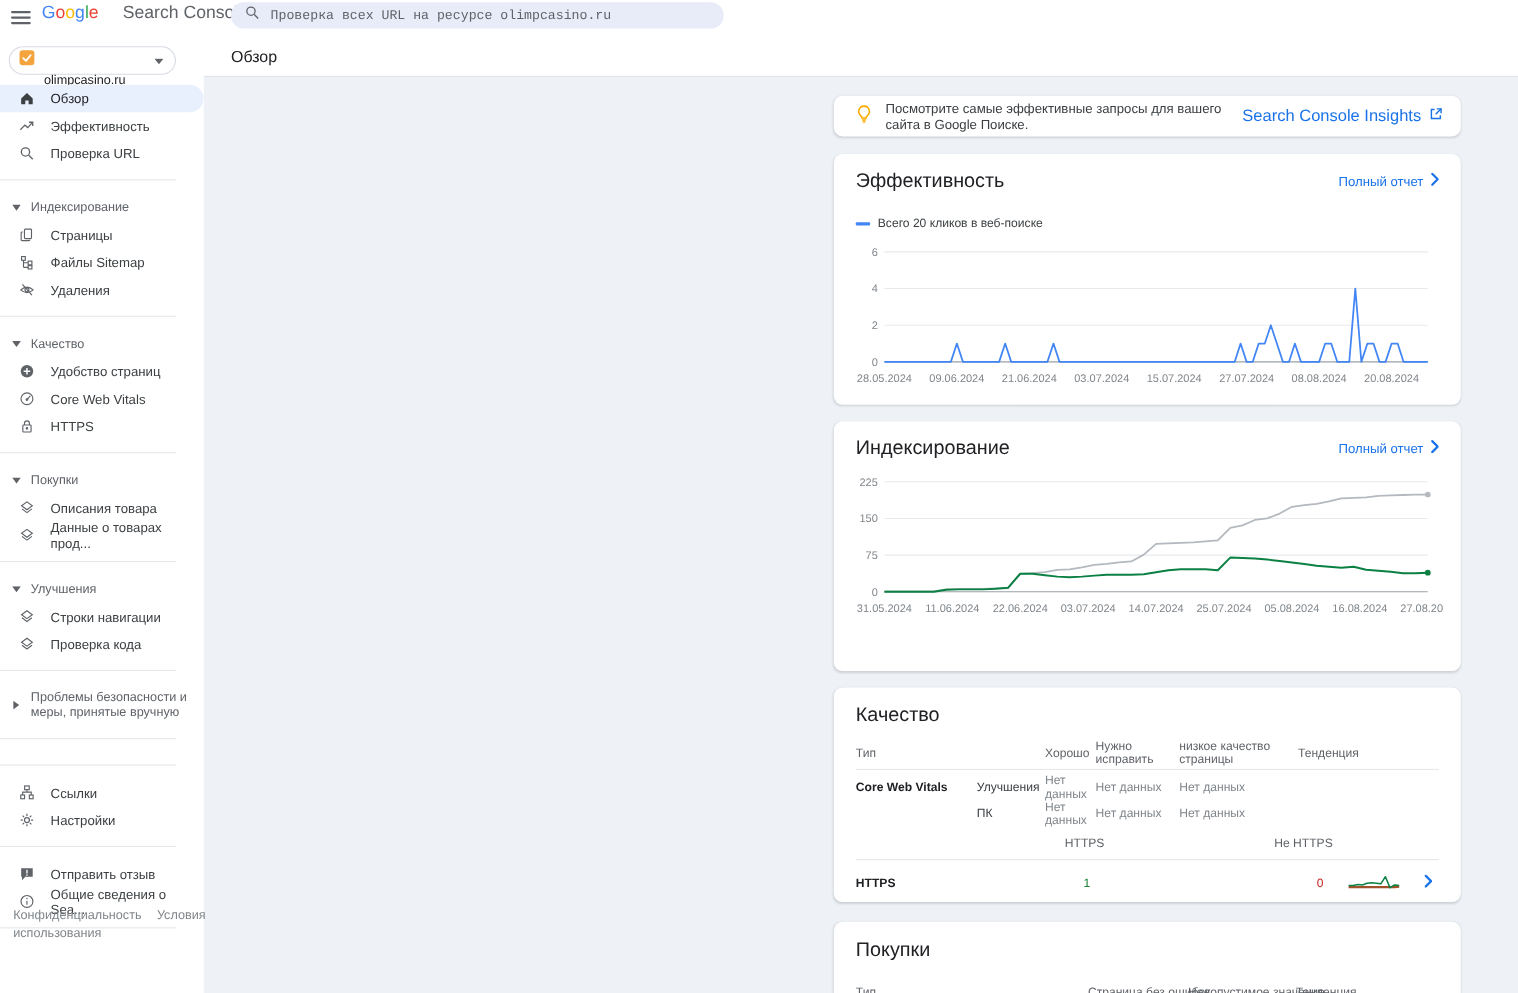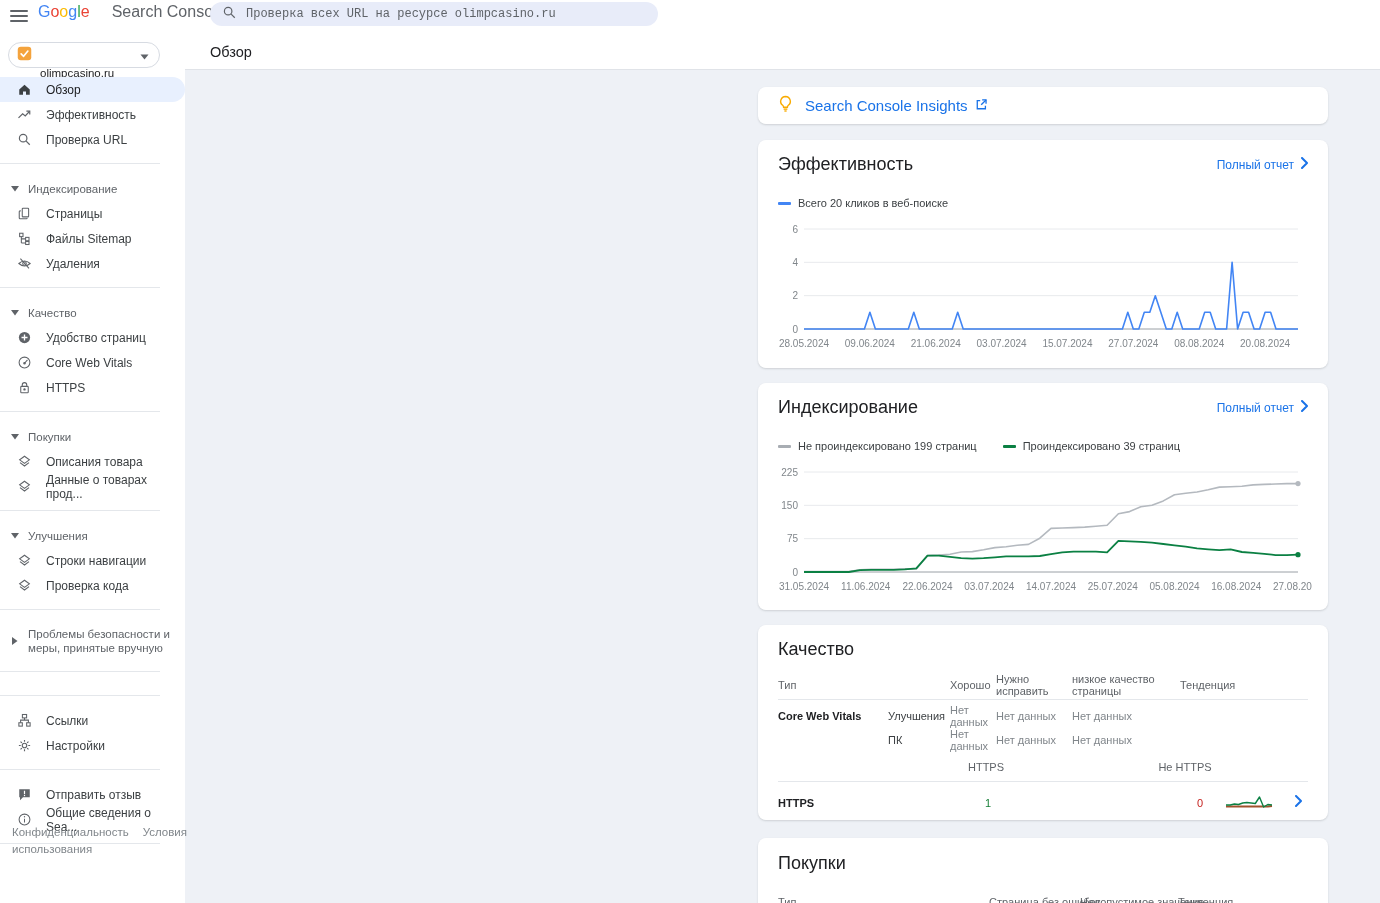--- a/index.html
+++ b/index.html
@@ -342,20 +342,21 @@
   </div>
 
   <main class="main">
 
     <section class="card banner">
       <span id="bulb-icon-slot"><svg width="15" height="17" viewBox="0 0 16 18" fill="none" stroke="#f9ab00" stroke-width="1.5">
             <path d="M8 1.5 a5.2 5.2 0 0 1 3 9.4 c-0.8 0.7 -1 1.4 -1 2.1 H6 c0-0.7 -0.2-1.4 -1-2.1 A5.2 5.2 0 0 1 8 1.5 Z"></path>
             <line x1="6" y1="15" x2="10" y2="15"></line>
             <line x1="6.8" y1="17" x2="9.2" y2="17"></line>
           </svg></span>
+      <span class="btext">Посмотрите самые эффективные запросы для вашего сайта в Google Поиске.</span>
       <span class="blink">
         <span>Search Console Insights</span>
         <span id="ext-icon-slot"><svg width="13" height="13" viewBox="0 0 20 20" fill="none" stroke="#1a73e8" stroke-width="2">
               <path d="M8 4 H3.5 V16.5 H16 V12"></path>
               <path d="M11 3 H17 V9"></path>
               <line x1="17" y1="3" x2="9.5" y2="10.5"></line>
             </svg></span>
       </span>
     </section>
 
@@ -399,30 +400,20 @@
     <section class="card index-card">
       <div class="card-head">
         <div class="card-title">Индексирование</div>
         <div class="full-report">
           <span>Полный отчет</span>
             <span class="chev-slot"><svg width="7" height="12" viewBox="0 0 7 12" fill="none" stroke="#1a73e8" stroke-width="2" stroke-linecap="round" stroke-linejoin="round">
                 <path d="M1 1 L6 6 L1 11"></path>
               </svg></span>
         </div>
       </div>
-      <div class="legend" id="index-legend">
-          <div class="legend-item">
-            <span class="legend-swatch" style="background: rgb(168, 173, 179);"></span>
-            <span>Не проиндексировано 199 страниц</span>
-          </div>
-          <div class="legend-item">
-            <span class="legend-swatch" style="background: rgb(11, 128, 67);"></span>
-            <span>Проиндексировано 39 страниц</span>
-          </div>
-        </div>
       <div class="chartbox" id="index-chart"><svg width="540" height="138" viewBox="0 0 540 138">
             <line x1="32" y1="112" x2="526" y2="112" stroke="#9aa0a6" stroke-width="1"></line>
             <text x="26" y="115.5" text-anchor="end" font-size="10" fill="#80868b">0</text>
             <line x1="32" y1="78.66666666666667" x2="526" y2="78.66666666666667" stroke="#e8eaed" stroke-width="1"></line>
             <text x="26" y="82.16666666666667" text-anchor="end" font-size="10" fill="#80868b">75</text>
             <line x1="32" y1="45.333333333333336" x2="526" y2="45.333333333333336" stroke="#e8eaed" stroke-width="1"></line>
             <text x="26" y="48.833333333333336" text-anchor="end" font-size="10" fill="#80868b">150</text>
             <line x1="32" y1="12" x2="526" y2="12" stroke="#e8eaed" stroke-width="1"></line>
             <text x="26" y="15.5" text-anchor="end" font-size="10" fill="#80868b">225</text>
             <text x="32" y="130" text-anchor="middle" font-size="10" fill="#80868b">31.05.2024</text>

